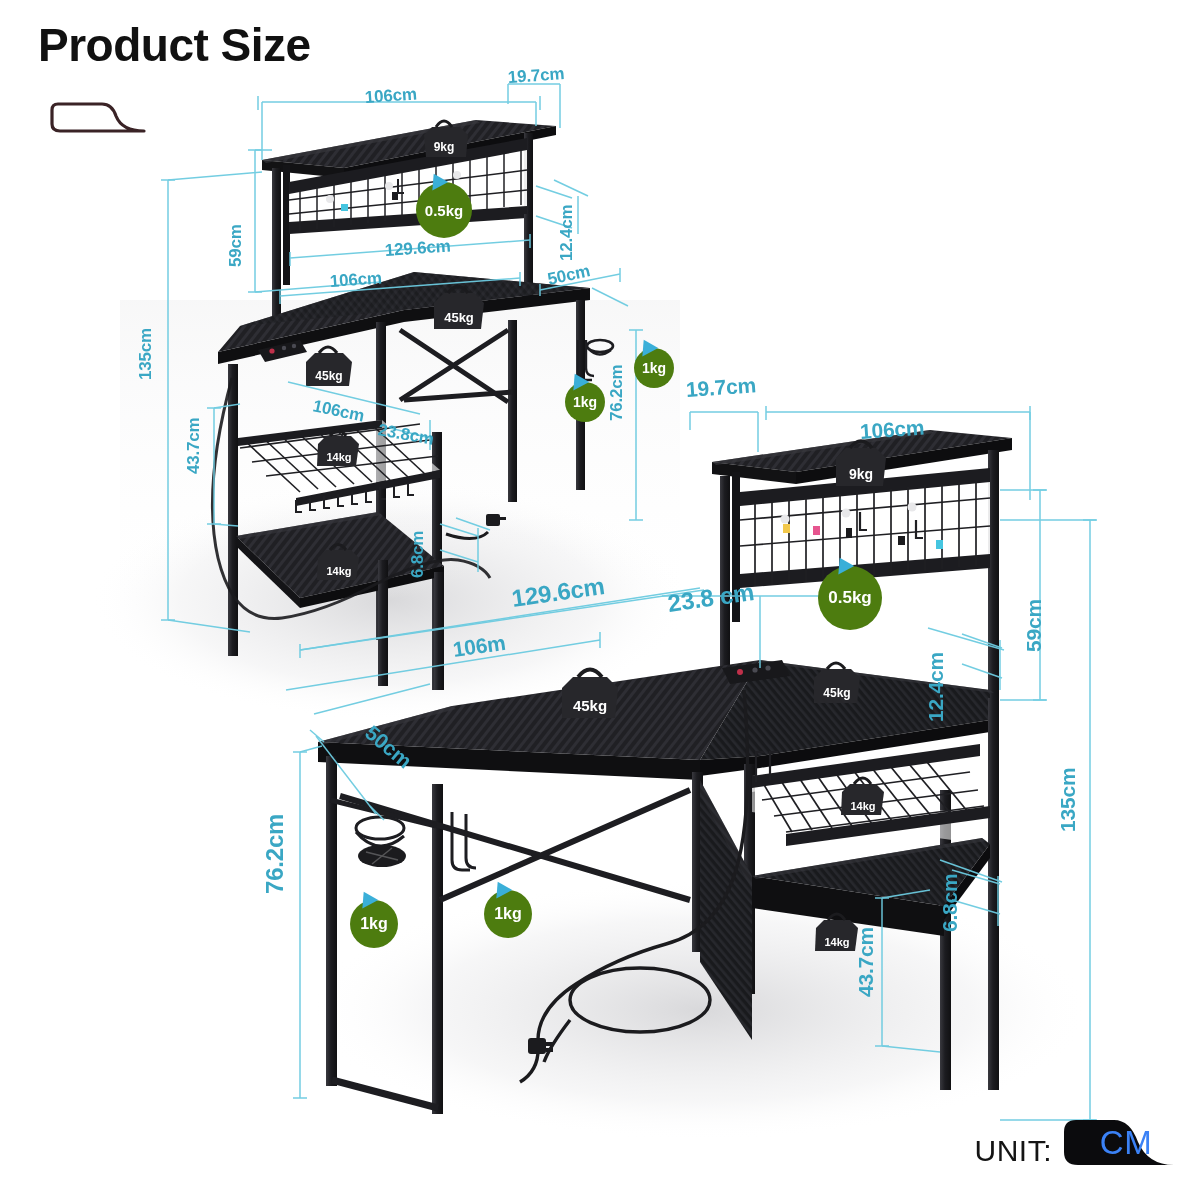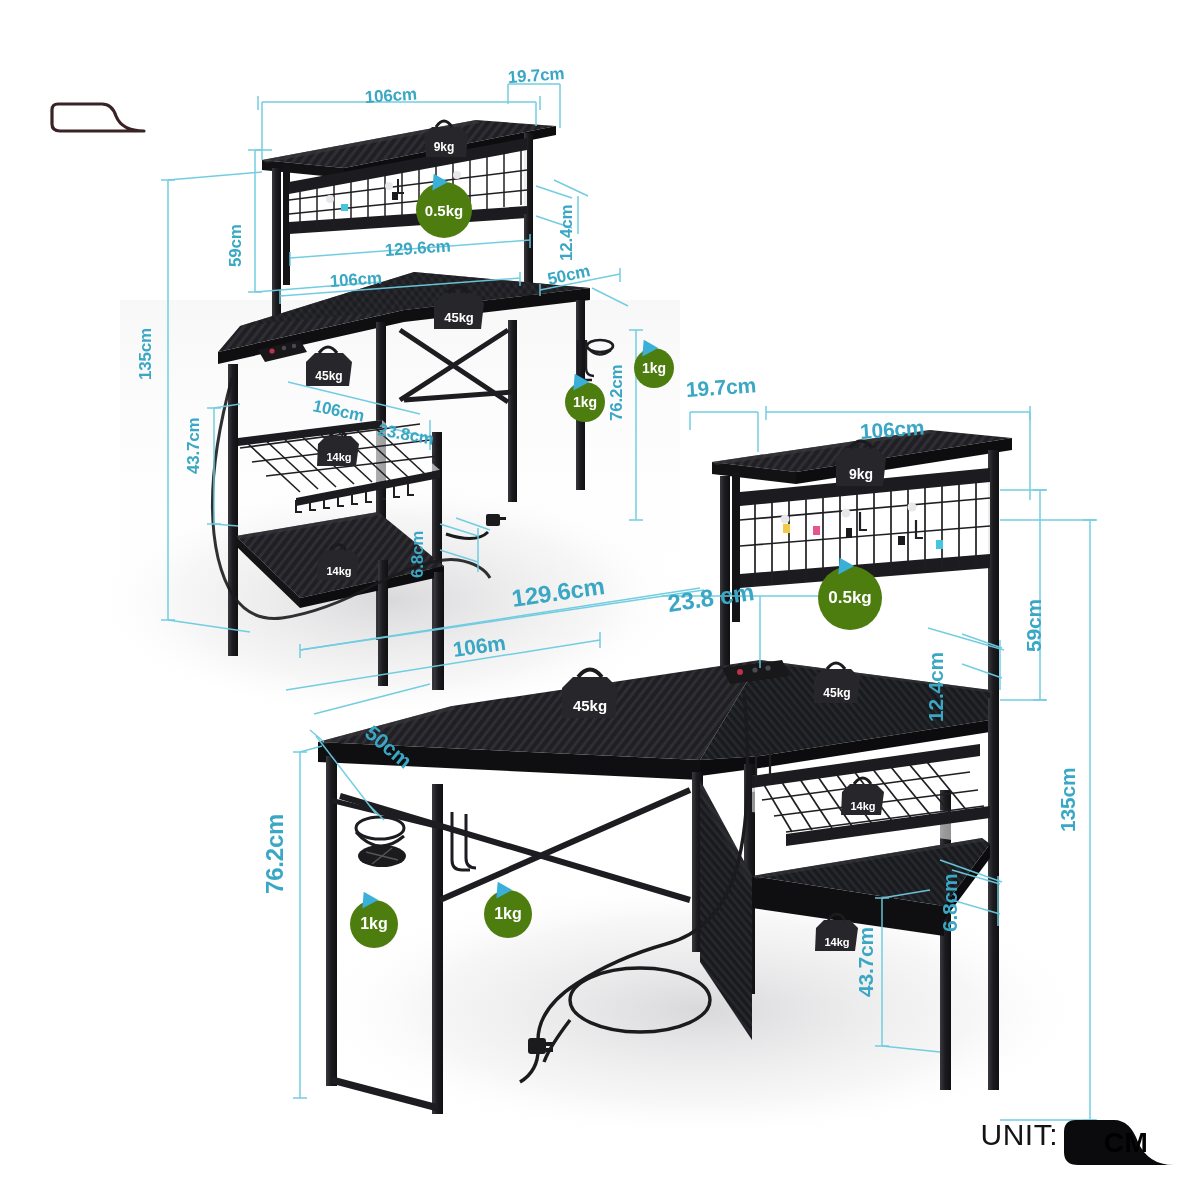--- a/index.html
+++ b/index.html
@@ -19,30 +19,30 @@
     letter-spacing:-0.5px;line-height:1;
   }
   .deco-shape{
     position:absolute;left:48px;top:98px;
     width:104px;height:38px;
   }
 
   
   .unit-wrap{
     position:absolute;right:16px;bottom:32px;
-    display:flex;align-items:flex-start;gap:4px;
+    display:flex;align-items:flex-end;gap:10px;
   }
   .unit-label{
     font-size:30px;font-weight:400;color:#141414;letter-spacing:0.5px;
   }
   .unit-badge{position:relative;width:122px;height:50px;}
   .unit-badge .bg{position:absolute;inset:0;}
   .unit-badge .txt{
     position:absolute;inset:0;display:flex;align-items:center;justify-content:center;
-    color:#000000;font-size:28px;font-weight:700;letter-spacing:0.5px;
+    color:#3b82f6;font-size:33px;font-weight:400;letter-spacing:0.5px;
     padding-left:6px;box-sizing:border-box;
   }
 
   
   .dim{
     position:absolute;
     color:#3aa7c4;
     font-size:17px;
     font-weight:700;
     white-space:nowrap;
@@ -76,20 +76,21 @@
   .bubble.b-1b{width:48px;height:48px;font-size:16px;}
 
   svg{display:block;}
   .no-sel{user-select:none;}
 </style>
 </head>
 <body>
 
 <div id="stage">
 
+  <div class="title no-sel">Product Size</div>
 
   <svg class="deco-shape" viewBox="0 0 104 38" width="104" height="38">
     <path d="M 10 6 Q 4 6 4 12 L 4 26 Q 4 33 12 33 L 96 33 Q 74 33 68 18 Q 64 6 54 6 Z" fill="none" stroke="#3a2326" stroke-width="3.2" stroke-linejoin="round"></path>
   </svg>
 
   <svg width="1200" height="1200" viewBox="0 0 1200 1200" style="position:absolute;left:0;top:0;">
     <defs>
 
       <pattern id="cfA" width="7" height="7" patternUnits="userSpaceOnUse" patternTransform="rotate(38)">
         <rect width="7" height="7" fill="#202024"></rect>

